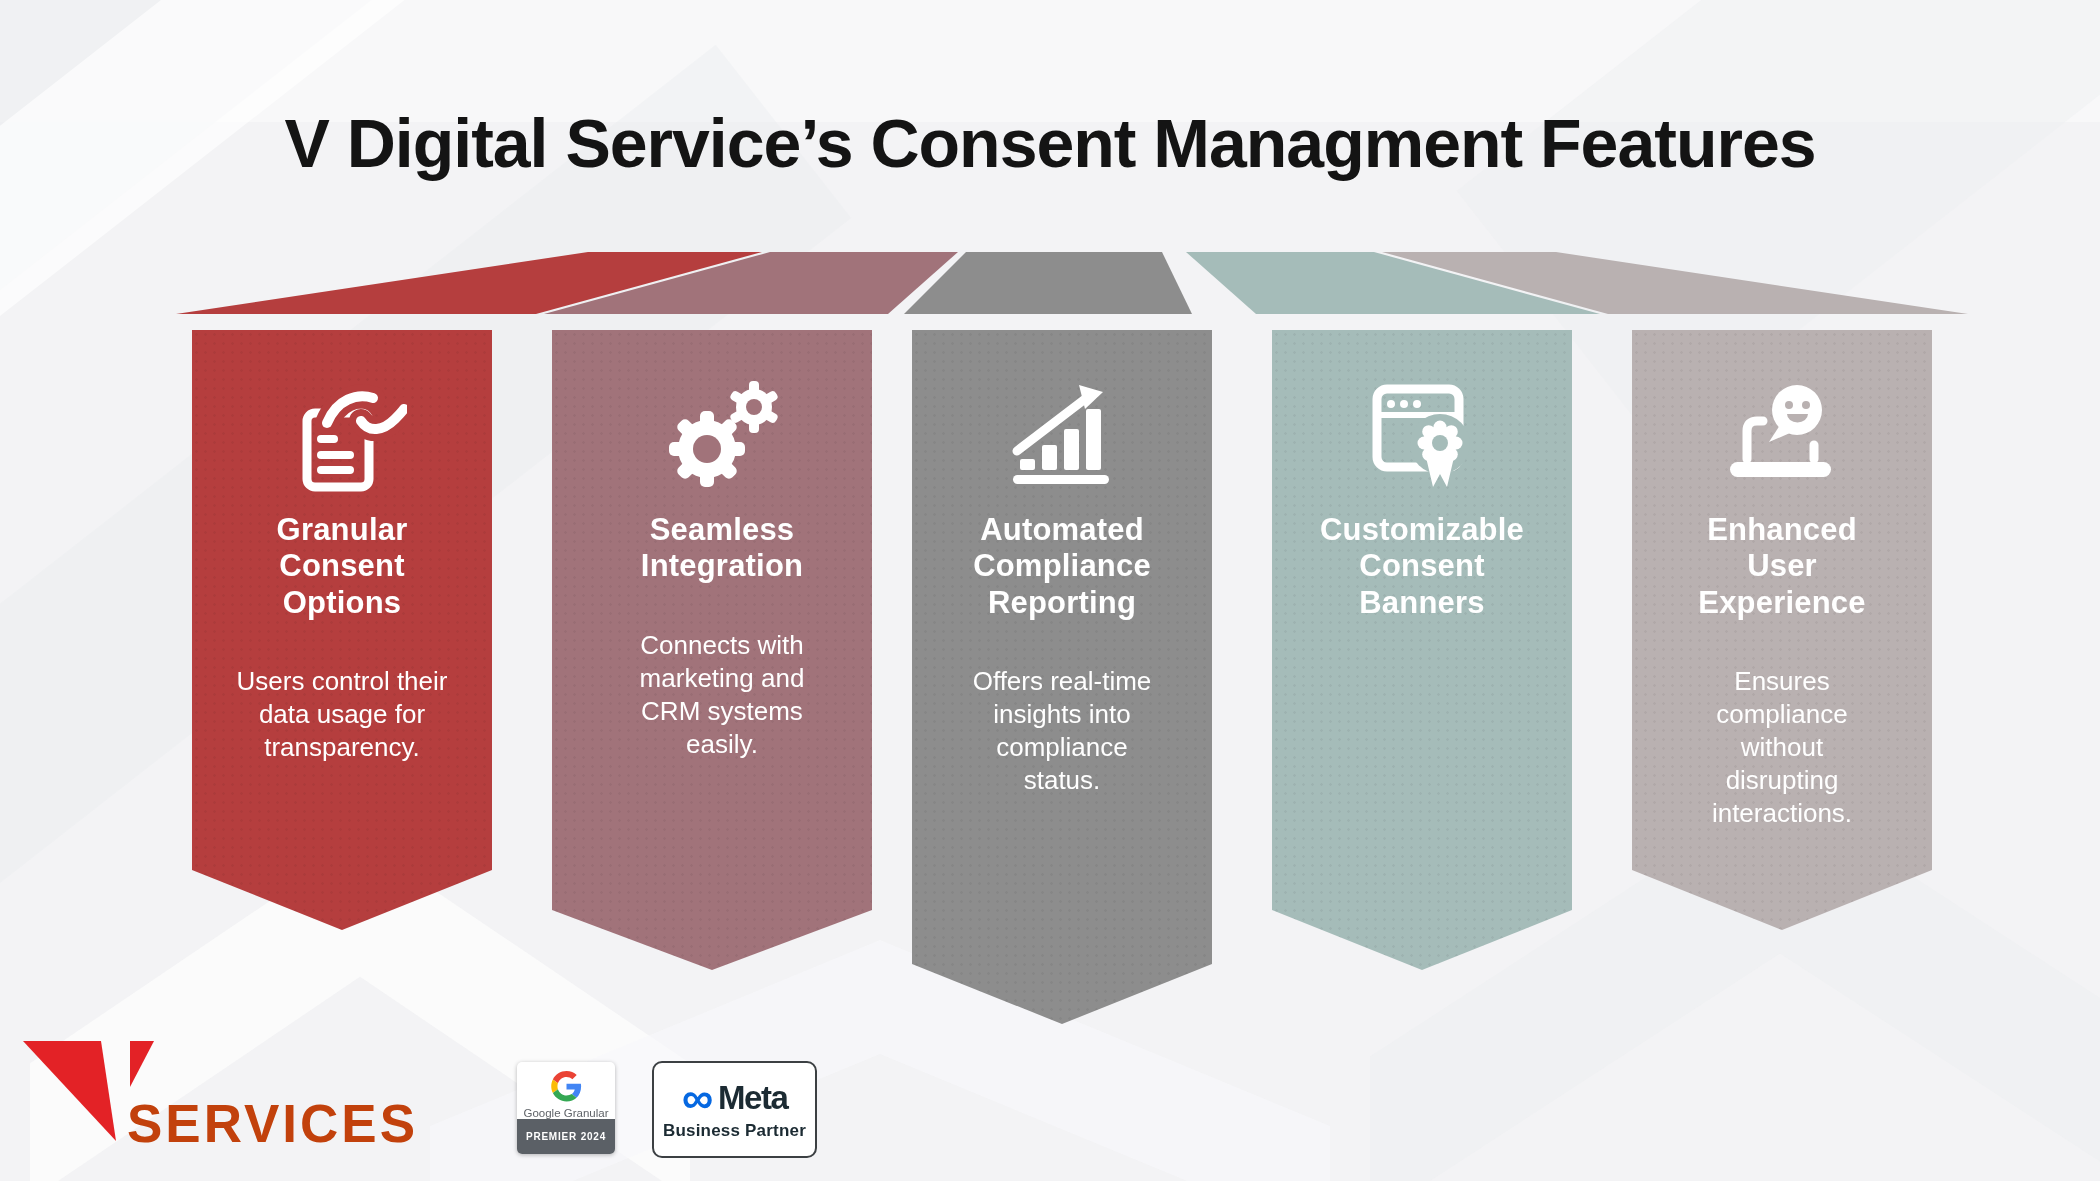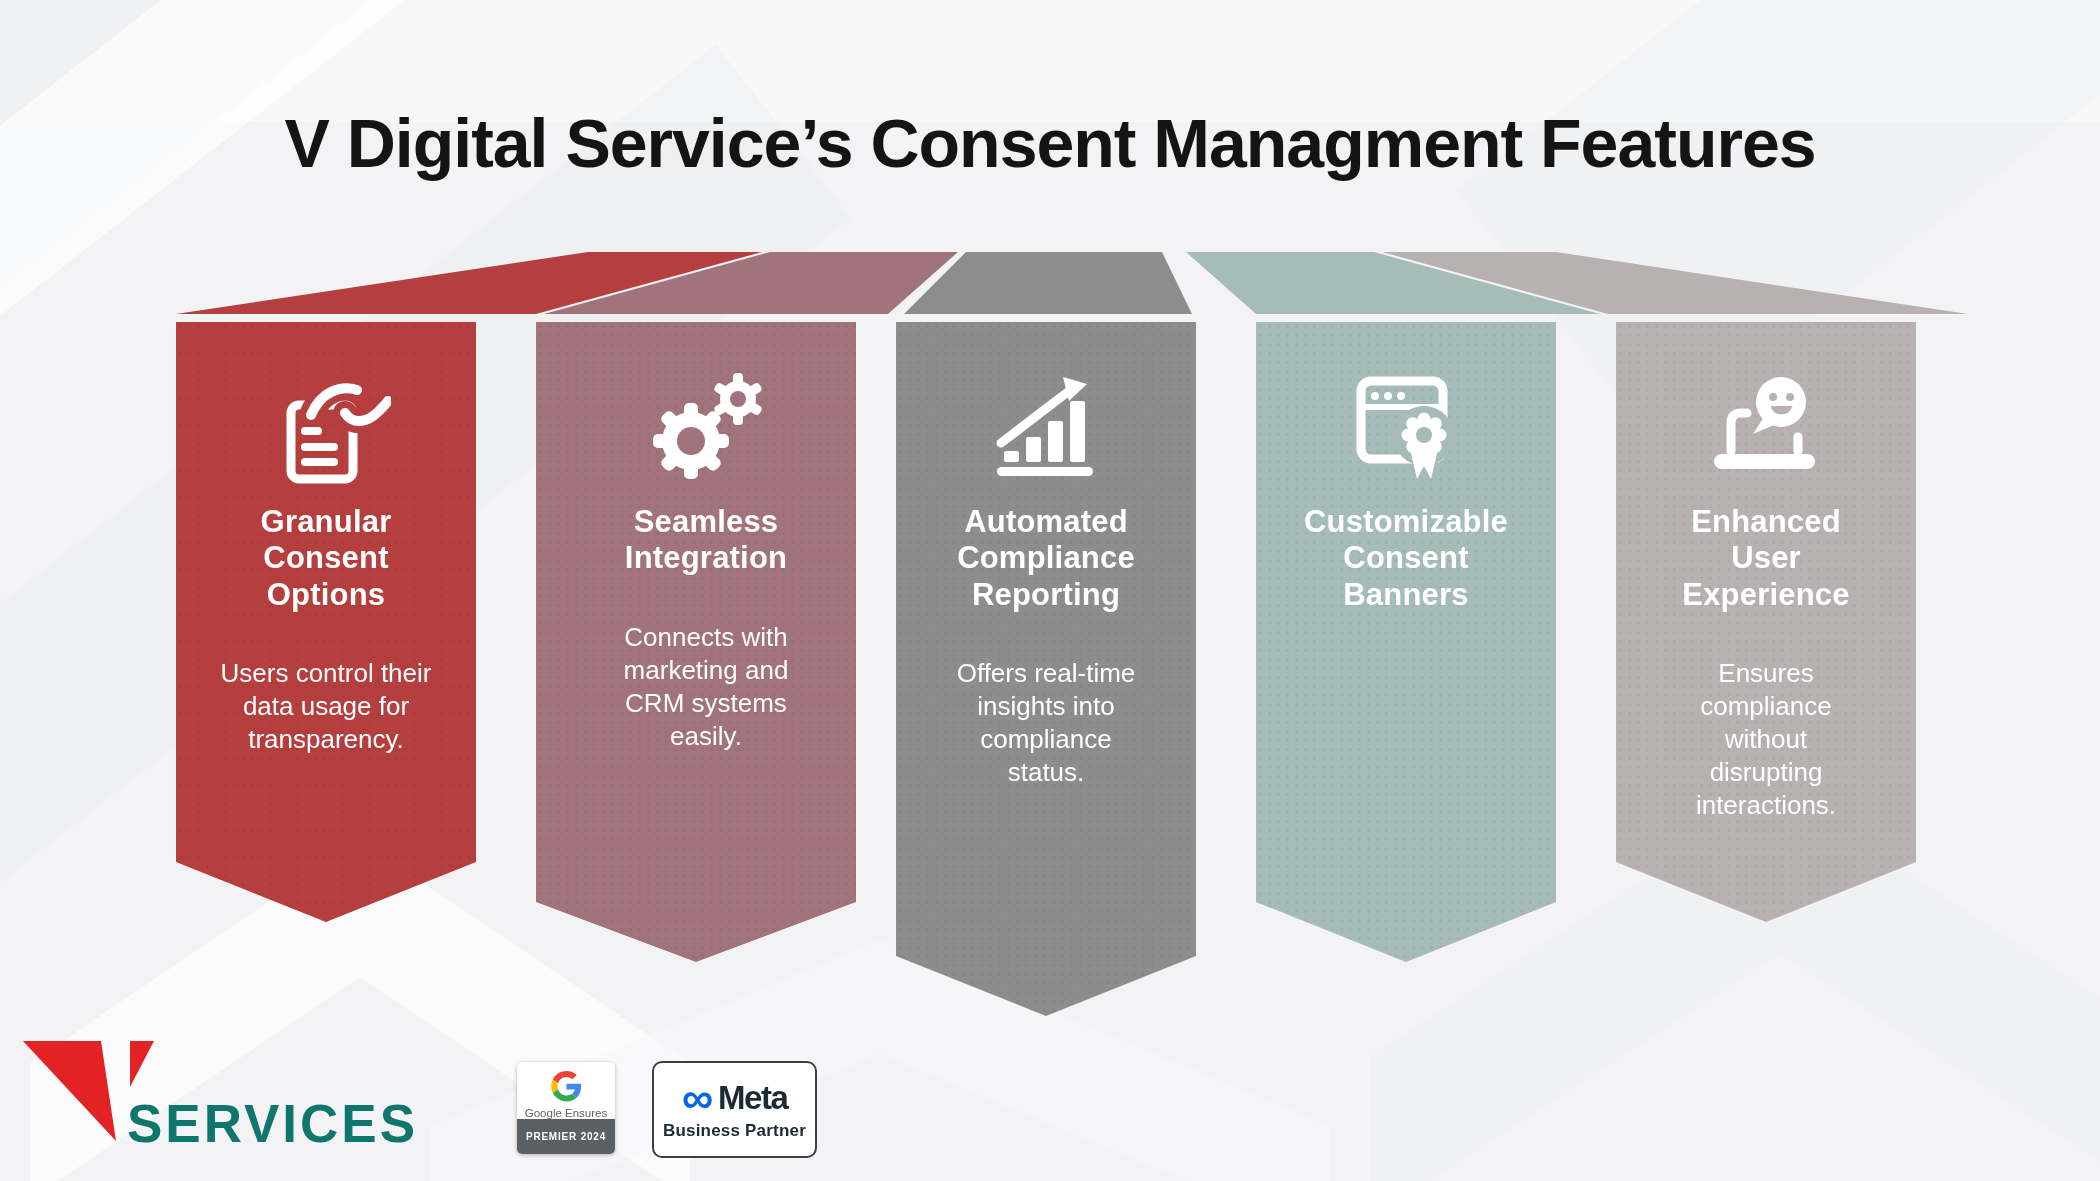--- a/index.html
+++ b/index.html
@@ -19,25 +19,25 @@
   .c3{right:-90px;top:790px;width:820px;height:430px;background:#edeff1;opacity:.55;}
 
   
   .page-title{position:absolute;top:58px;left:0;width:100%;text-align:center;
     font-size:68px;font-weight:bold;letter-spacing:-1px;color:#141414;}
 
   
   .folds{position:absolute;left:0;top:0;pointer-events:none;}
 
   
-  .card{position:absolute;top:322px;width:300px;color:#fff;text-align:center;
+  .card{position:absolute;top:330px;width:300px;color:#fff;text-align:center;
     display:flex;flex-direction:column;align-items:center;
     clip-path:polygon(0 0,100% 0,100% calc(100% - 60px),50% 100%,0 calc(100% - 60px));
     background-image:radial-gradient(rgba(0,0,0,0.05) 1.1px,transparent 1.5px);
-    background-size:9px 9px;}
+    background-size:9px 9px;margin-left:16px;}
   .card .icon{margin-top:48px;height:120px;display:flex;align-items:center;justify-content:center;}
   .card h2{margin:14px 0 0;font-size:31px;line-height:1.17;font-weight:bold;white-space:pre-line;letter-spacing:.2px;}
   .card p{margin:44px 14px 0;font-size:26px;line-height:1.27;font-weight:normal;white-space:pre-line;}
   #card-1{left:176px;height:600px;}
   #card-2{left:536px;height:640px;}
   #card-3{left:896px;height:694px;}
   #card-4{left:1256px;height:640px;}
   #card-5{left:1616px;height:600px;}
 
   
@@ -214,30 +214,30 @@
 compliance
 without
 disrupting
 interactions.</p>
   </div>
 
   <svg class="logo-v" width="132" height="104" viewBox="0 0 132 104">
     <polygon points="0,0 78,0 93,100" fill="#e32226"></polygon>
     <polygon points="107,0 131,0 107,46" fill="#e32226"></polygon>
   </svg>
-  <div class="logo-services" style="color: #0f766e;">SERVICES</div>
+  <div class="logo-services" style="color: #c2410c;">SERVICES</div>
 
   <div class="google-badge">
     <svg width="31" height="31" viewBox="0 0 48 48">
       <path d="M24 9.5c3.54 0 6.71 1.22 9.21 3.6l6.85-6.85C35.9 2.38 30.47 0 24 0 14.62 0 6.51 5.38 2.56 13.22l7.98 6.19C12.43 13.72 17.74 9.5 24 9.5z" fill="#EA4335"></path>
       <path d="M46.98 24.55c0-1.57-.15-3.09-.38-4.55H24v9.02h12.94c-.58 2.96-2.26 5.48-4.78 7.18l7.73 6c4.51-4.18 7.09-10.36 7.09-17.65z" fill="#4285F4"></path>
       <path d="M10.53 28.59c-.48-1.45-.76-2.99-.76-4.59s.27-3.14.76-4.59l-7.98-6.19C.92 16.46 0 20.12 0 24c0 3.88.92 7.54 2.56 10.78l7.97-6.19z" fill="#FBBC05"></path>
       <path d="M24 48c6.48 0 11.93-2.13 15.89-5.81l-7.73-6c-2.15 1.45-4.92 2.3-8.16 2.3-6.26 0-11.57-4.22-13.47-9.91l-7.98 6.19C6.51 42.62 14.62 48 24 48z" fill="#34A853"></path>
     </svg>
-    <div class="glabel">Google Ensures</div>
+    <div class="glabel">Google Granular</div>
     <div class="band" style="background-color: rgb(91, 96, 102);">PREMIER 2024</div>
   </div>
 
   <div class="meta-badge">
     <div class="meta-row">
       <span class="meta-infinity" style="color: rgb(6, 104, 225);">∞</span>
       <span class="meta-word">Meta</span>
     </div>
     <div class="meta-sub">Business Partner</div>
   </div>

